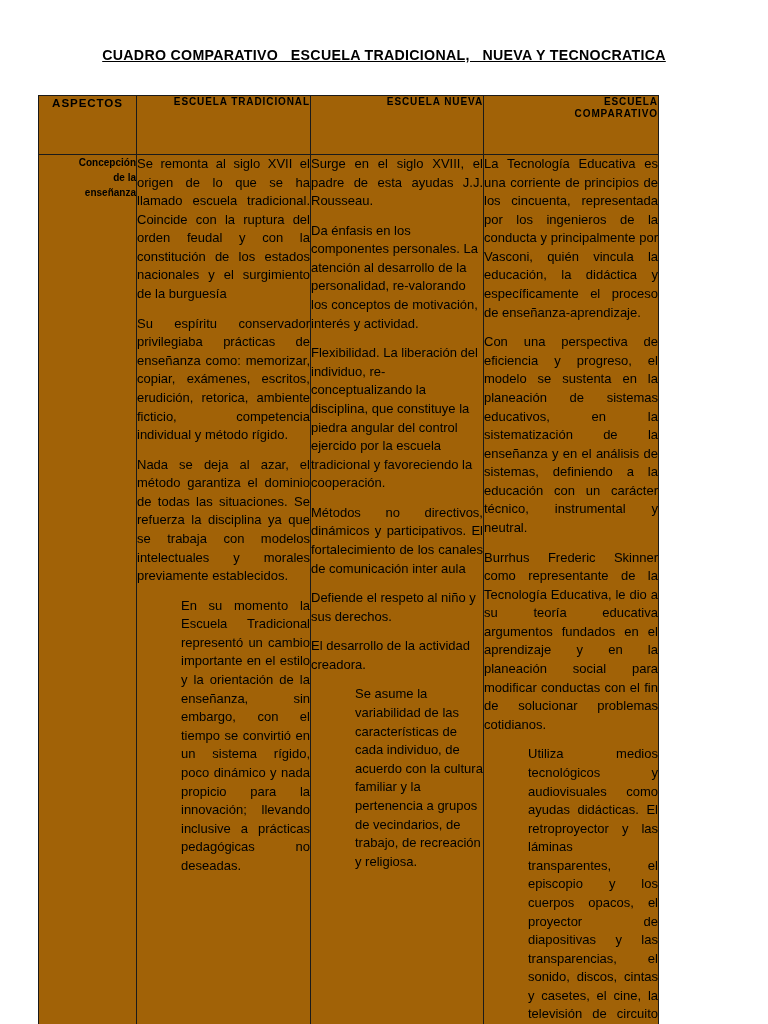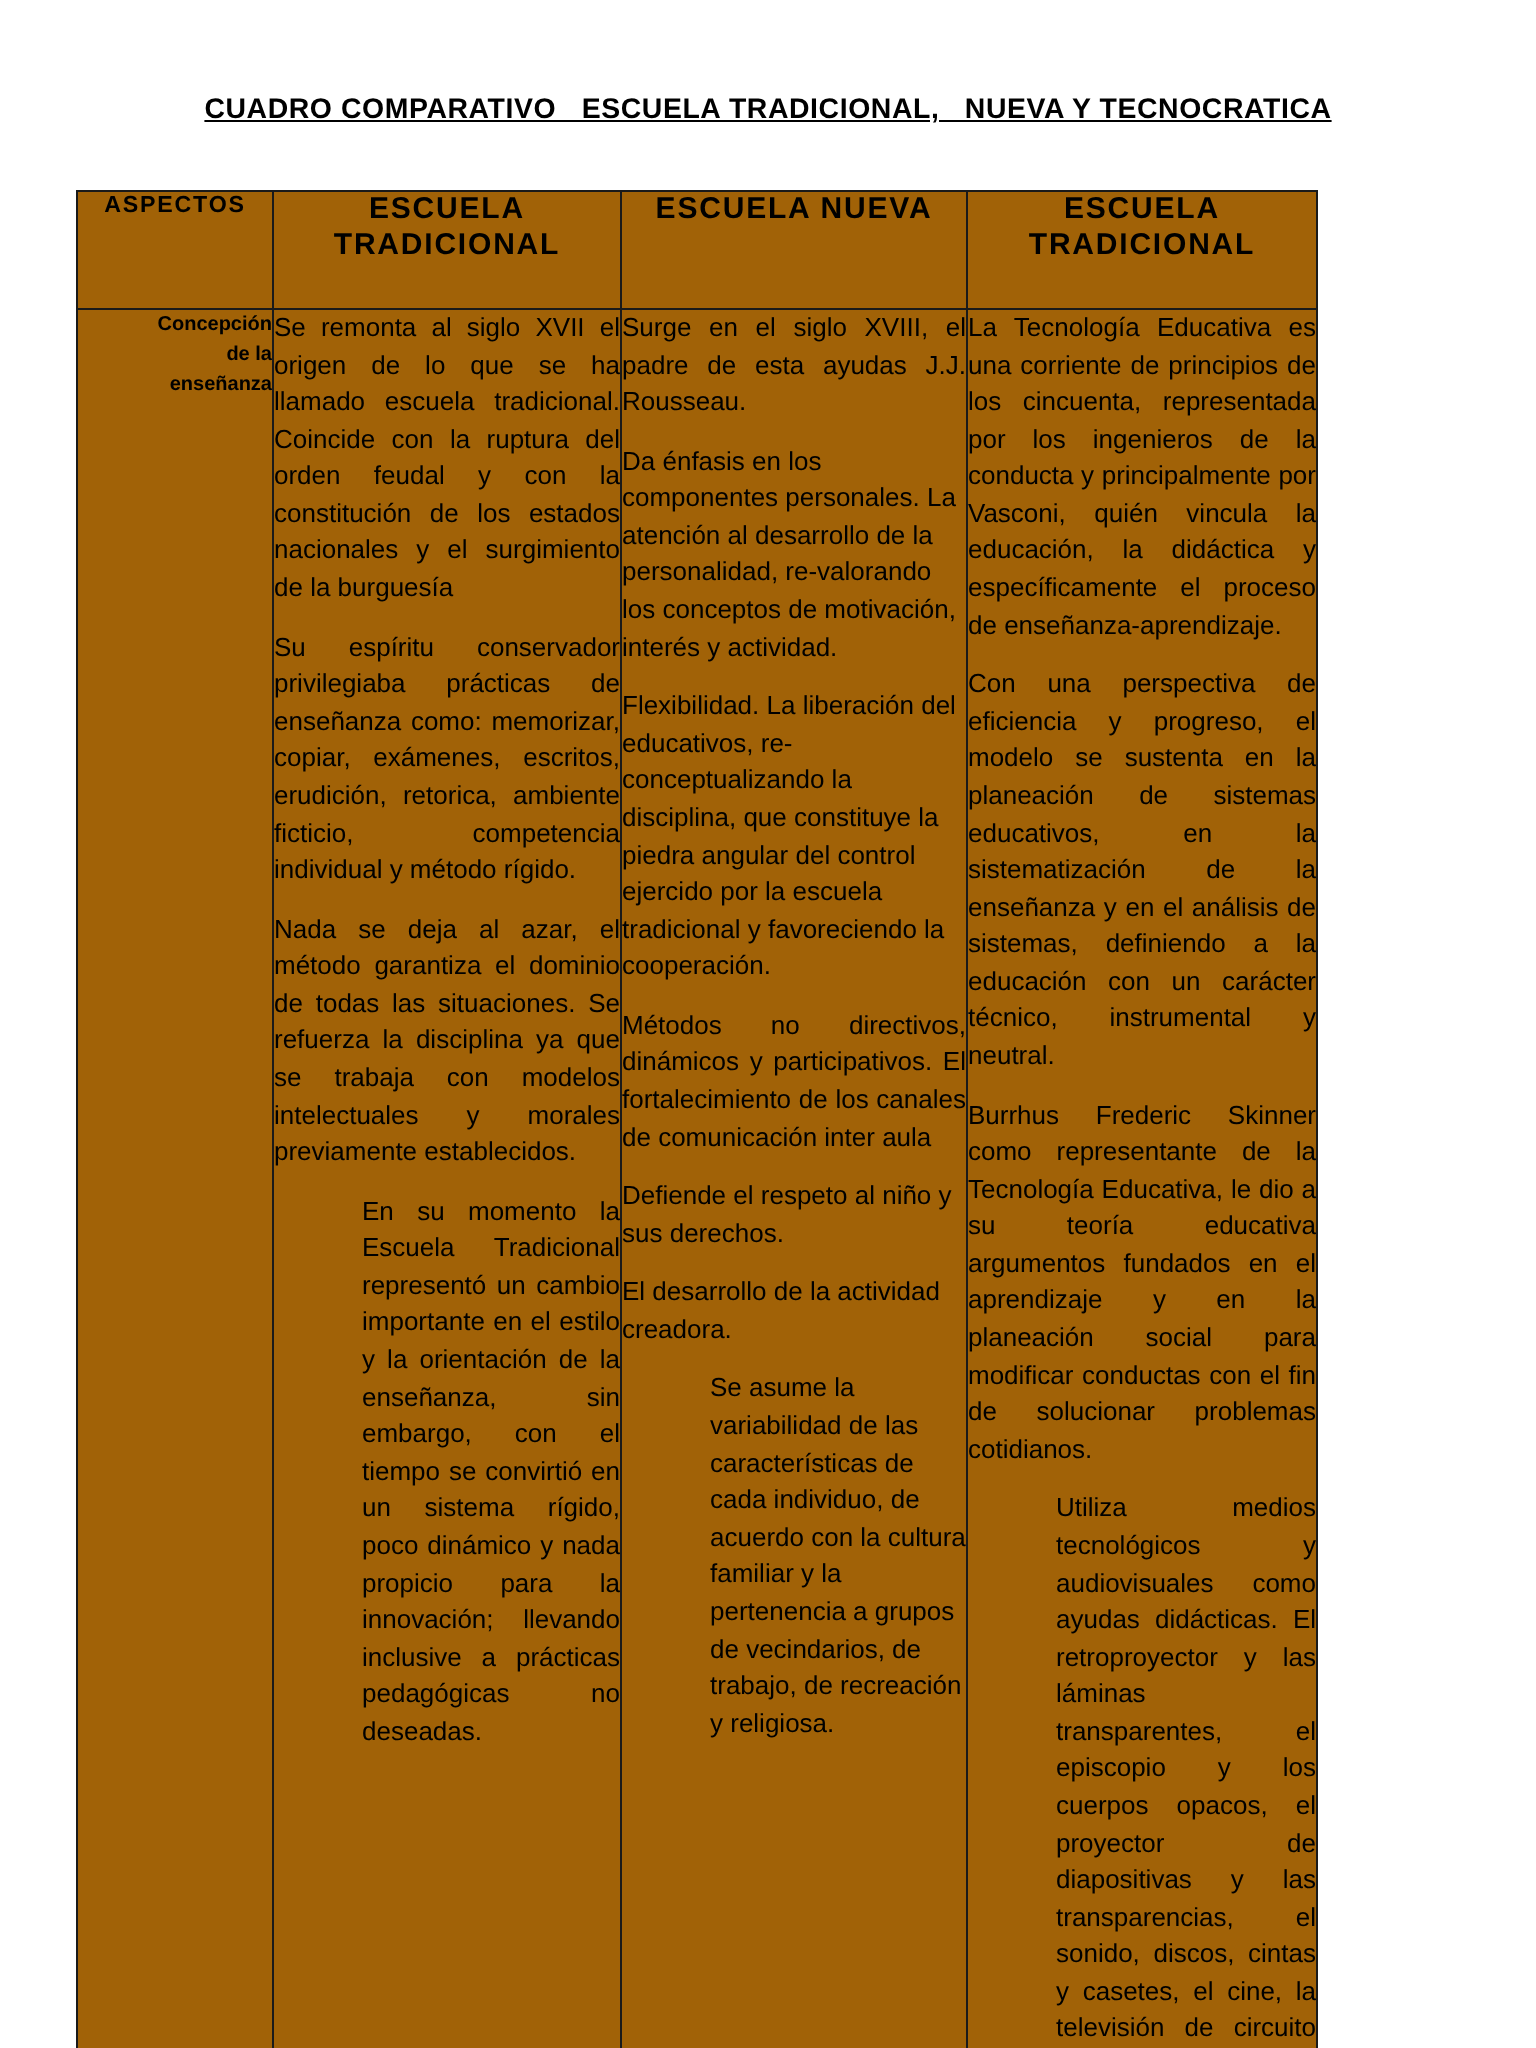--- a/index.html
+++ b/index.html
@@ -53,23 +53,23 @@
   }
   .col-aspectos { width: 98px; }
   .col-trad     { width: 174px; }
   .col-nueva    { width: 173px; }
   .col-tecno    { width: 175px; }
 
   
   .hdr-cell {
     height: 58px;
     vertical-align: middle;
-    text-align: center;
+    text-align: right;
     font-weight: bold;
-    font-size: 15px;
+    font-size: 10px;
     letter-spacing: 0.9px;
     line-height: 1.22;
     padding: 4px 4px 14px 4px;
   }
   .hdr-aspectos {
     vertical-align: middle;
     text-align: center;
     font-weight: bold;
     font-size: 11.6px;
     letter-spacing: 0.9px;
@@ -117,21 +117,21 @@
         <col class="col-nueva">
         <col class="col-tecno">
       </colgroup>
       <thead>
         <tr>
           <th class="hdr-aspectos">ASPECTOS</th>
           <th class="hdr-cell hdr-top">ESCUELA TRADICIONAL</th>
           <th class="hdr-cell hdr-top">ESCUELA NUEVA</th>
           <th class="hdr-cell hdr-top">
             <div>ESCUELA</div>
-            <div>TRADICIONAL</div>
+            <div>COMPARATIVO</div>
           </th>
         </tr>
       </thead>
       <tbody>
         <tr>
           <td class="aspect-cell">
             <div>Concepción</div>
             <div>de la</div>
             <div>enseñanza</div>
           </td>
@@ -139,21 +139,21 @@
           <td class="body-cell just">
             <p>Se remonta al siglo XVII el origen de lo que se ha llamado escuela tradicional. Coincide con la ruptura del orden feudal y con la constitución de los estados nacionales y el surgimiento de la burguesía</p>
             <p>Su espíritu conservador privilegiaba prácticas de enseñanza como: memorizar, copiar, exámenes, escritos, erudición, retorica, ambiente ficticio, competencia individual y método rígido.</p>
             <p class="pl">Nada se deja al azar, el método garantiza el dominio de todas las situaciones. Se refuerza la disciplina ya que se trabaja con modelos intelectuales y morales previamente establecidos.</p>
             <p class="pl">En su momento la Escuela Tradicional representó un cambio importante en el estilo y la orientación de la enseñanza, sin embargo, con el tiempo se convirtió en un sistema rígido, poco dinámico y nada propicio para la innovación; llevando inclusive a prácticas pedagógicas no deseadas.</p>
           </td>
 
           <td class="body-cell">
             <p style="text-align:justify">Surge en el siglo XVIII, el padre de esta ayudas J.J. Rousseau.</p>
             <p>Da énfasis en los componentes personales. La atención al desarrollo de la personalidad, re-valorando los conceptos de motivación, interés y actividad.</p>
-            <p>Flexibilidad. La liberación del educativos, re-conceptualizando la disciplina, que constituye la piedra angular del control ejercido por la escuela tradicional y favoreciendo la cooperación.</p>
+            <p>Flexibilidad. La liberación del individuo, re-conceptualizando la disciplina, que constituye la piedra angular del control ejercido por la escuela tradicional y favoreciendo la cooperación.</p>
             <p style="text-align:justify">Métodos no directivos, dinámicos y participativos. El fortalecimiento de los canales de comunicación inter aula</p>
             <p>Defiende el respeto al niño y sus derechos.</p>
             <p>El desarrollo de la actividad creadora.</p>
             <p>Se asume la variabilidad de las características de cada individuo, de acuerdo con la cultura familiar y la pertenencia a grupos de vecindarios, de trabajo, de recreación y religiosa.</p>
           </td>
 
           <td class="body-cell just">
             <p>La Tecnología Educativa es una corriente de principios de los cincuenta, representada por los ingenieros de la conducta y principalmente por Vasconi, quién vincula la educación, la didáctica y específicamente el proceso de enseñanza-aprendizaje.</p>
             <p>Con una perspectiva de eficiencia y progreso, el modelo se sustenta en la planeación de sistemas educativos, en la sistematización de la enseñanza y en el análisis de sistemas, definiendo a la educación con un carácter técnico, instrumental y neutral.</p>
             <p>Burrhus Frederic Skinner como representante de la Tecnología Educativa, le dio a su teoría educativa argumentos fundados en el aprendizaje y en la planeación social para modificar conductas con el fin de solucionar problemas cotidianos.</p>

